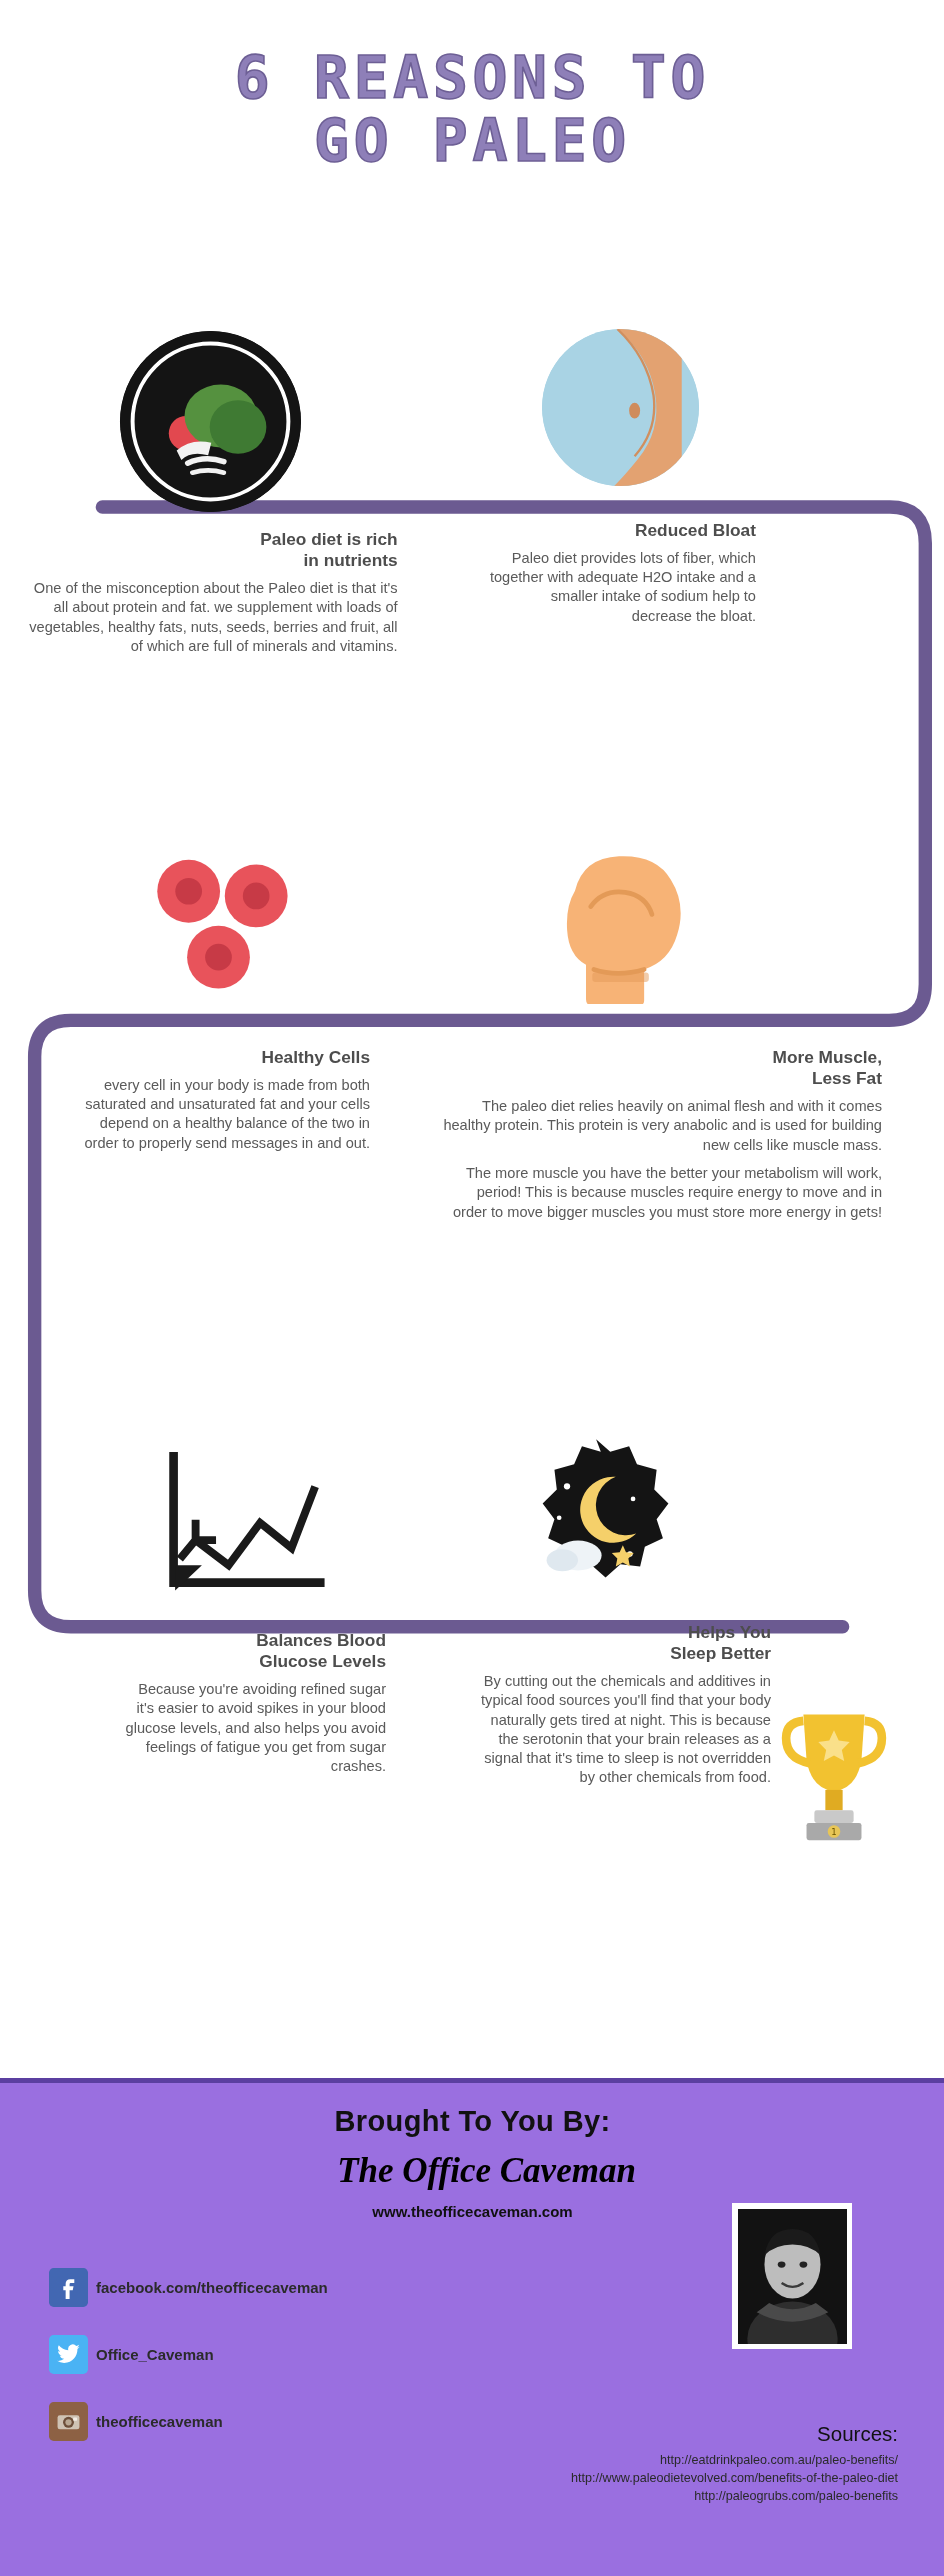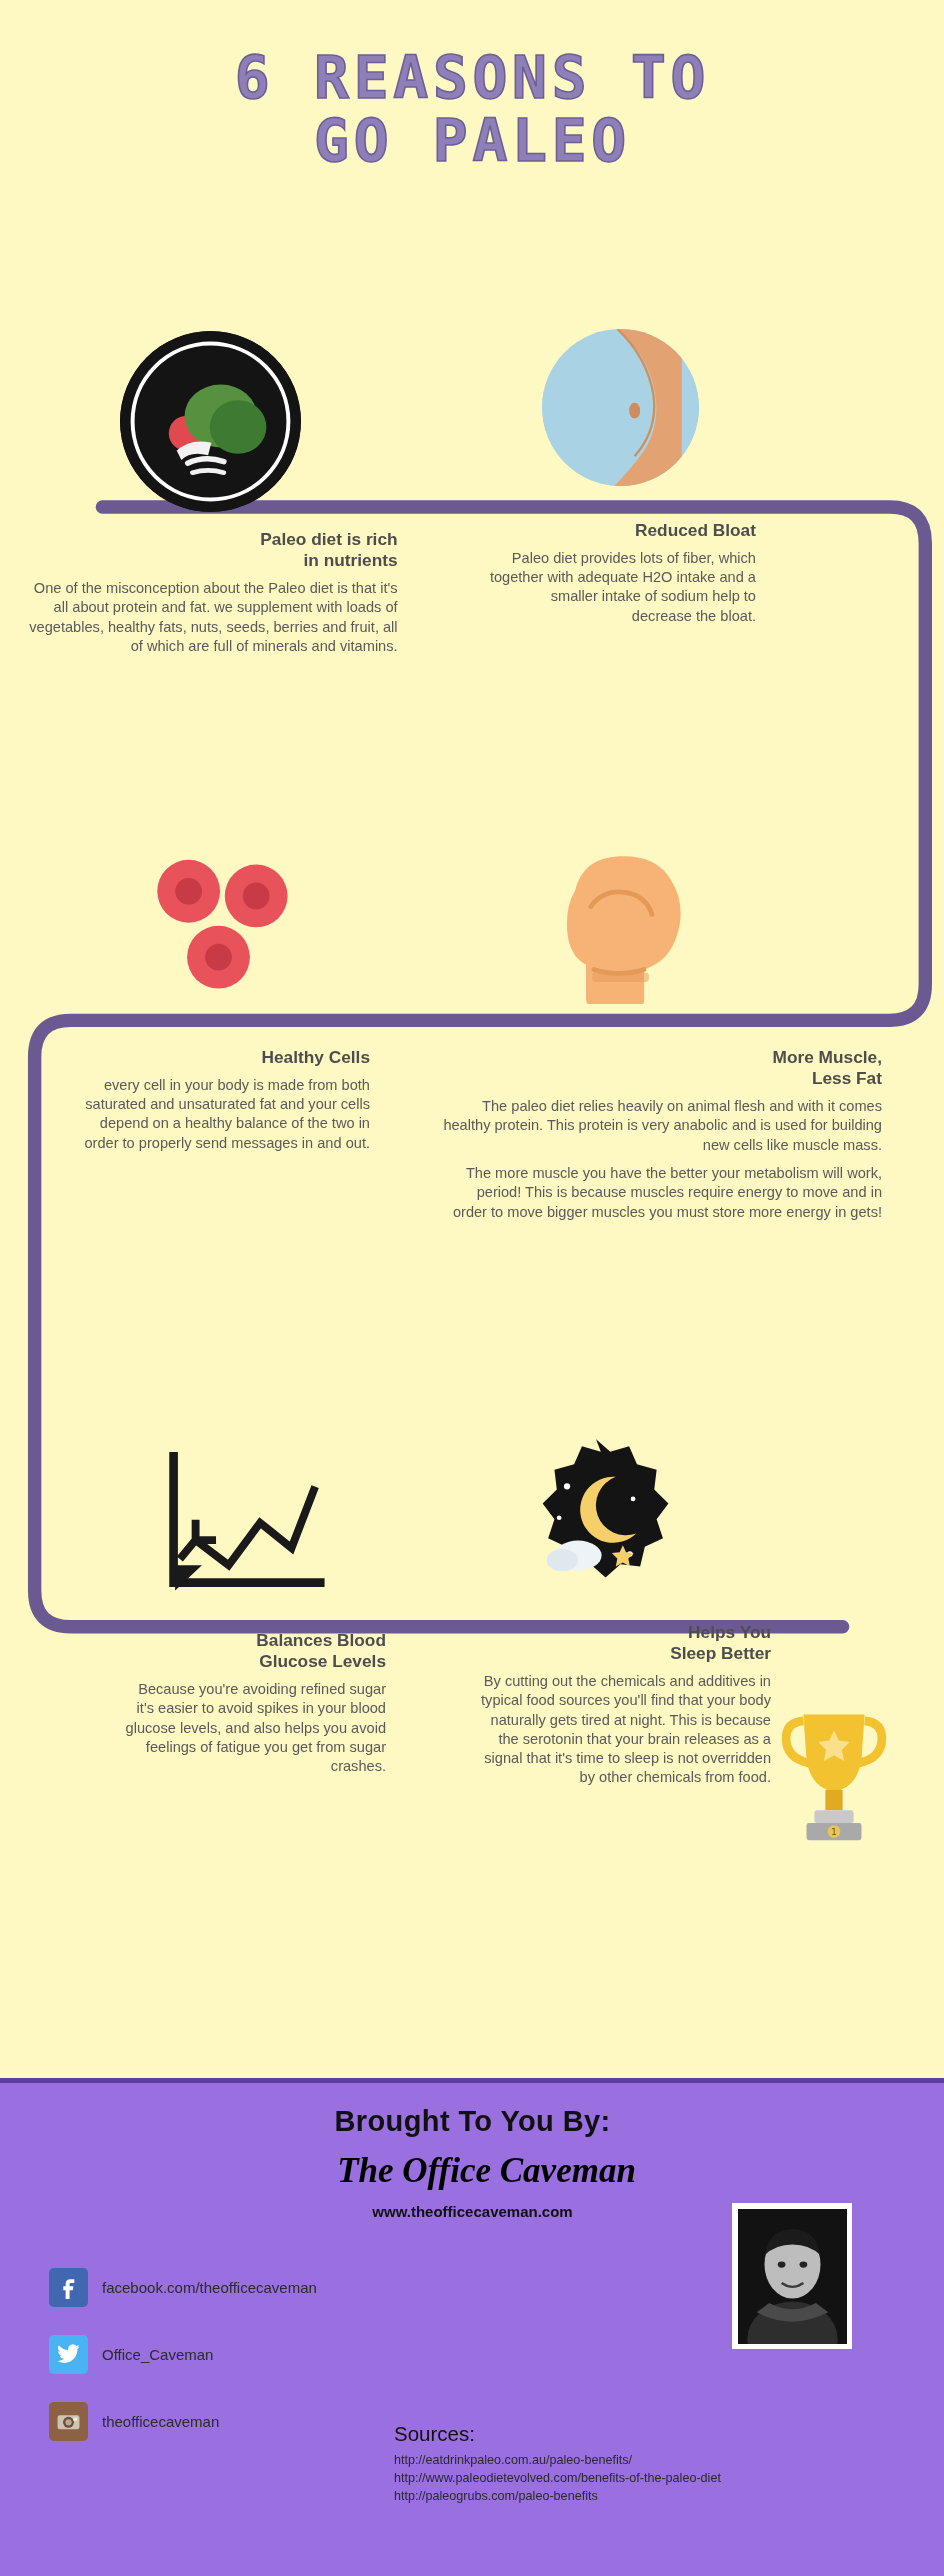--- a/index.html
+++ b/index.html
@@ -3,21 +3,21 @@
 <meta charset="utf-8">
 <style>
   html,body{margin:0;padding:0;}
   body{
     width:945px;height:2576px;
     background:#ececec;
     font-family:"Liberation Sans", sans-serif;
     position:relative;
     overflow:hidden;
   }
-  .canvas{position:relative;width:945px;height:2576px;background:#fef9c3;}
+  .canvas{position:relative;width:945px;height:2576px;background:#ffffff;}
 
   
   .title-wrap{position:absolute;top:47px;left:0;width:945px;text-align:center;}
   .title-line{
     font-family:"DejaVu Sans Mono", monospace;
     font-weight:bold;
     font-size:58px;
     letter-spacing:4.7px;
     color:#8e7fb8;
     -webkit-text-stroke:1.6px #6d5f95;
@@ -56,29 +56,29 @@
     text-align:center;font-size:29px;font-weight:bold;color:#111;
     margin-top:22px;letter-spacing:0.4px;
   }
   .footer-brand{
     text-align:center;font-family:"Liberation Serif", serif;
     font-weight:bold;font-style:italic;font-size:35px;color:#000;margin-top:12.6px;padding-left:28px;
   }
   .footer-url{
     text-align:center;font-size:15px;font-weight:bold;color:#111;margin-top:12.6px;
   }
-  .social-row{position:absolute;display:flex;align-items:center;gap:14px;}
+  .social-row{position:absolute;display:flex;align-items:center;gap:8px;font-weight:bold;}
   .social-badge{width:39px;height:39px;border-radius:4.7px;display:flex;align-items:center;justify-content:center;}
   .social-label{font-size:15px;color:#2b2b2b;}
   .photo-frame{
     position:absolute;right:93px;top:120px;width:120px;height:146px;
     background:#fff;padding:5.5px;box-sizing:border-box;
   }
   .photo-inner{width:100%;height:100%;position:relative;overflow:hidden;background:#111;}
-  .sources{position:absolute;right:47px;top:339px;width:504px;text-align:left;}
+  .sources{position:absolute;right:47px;top:339px;width:504px;text-align:right;}
   .sources-title{font-size:20.5px;color:#111;margin-bottom:4.7px;}
   .source-line{font-size:12.6px;color:#2a2a2a;line-height:1.45;}
 </style>
 </head>
 <body>
 
 <div class="canvas">
 
   <div class="title-wrap">
     <div class="title-line">6 REASONS TO</div>

